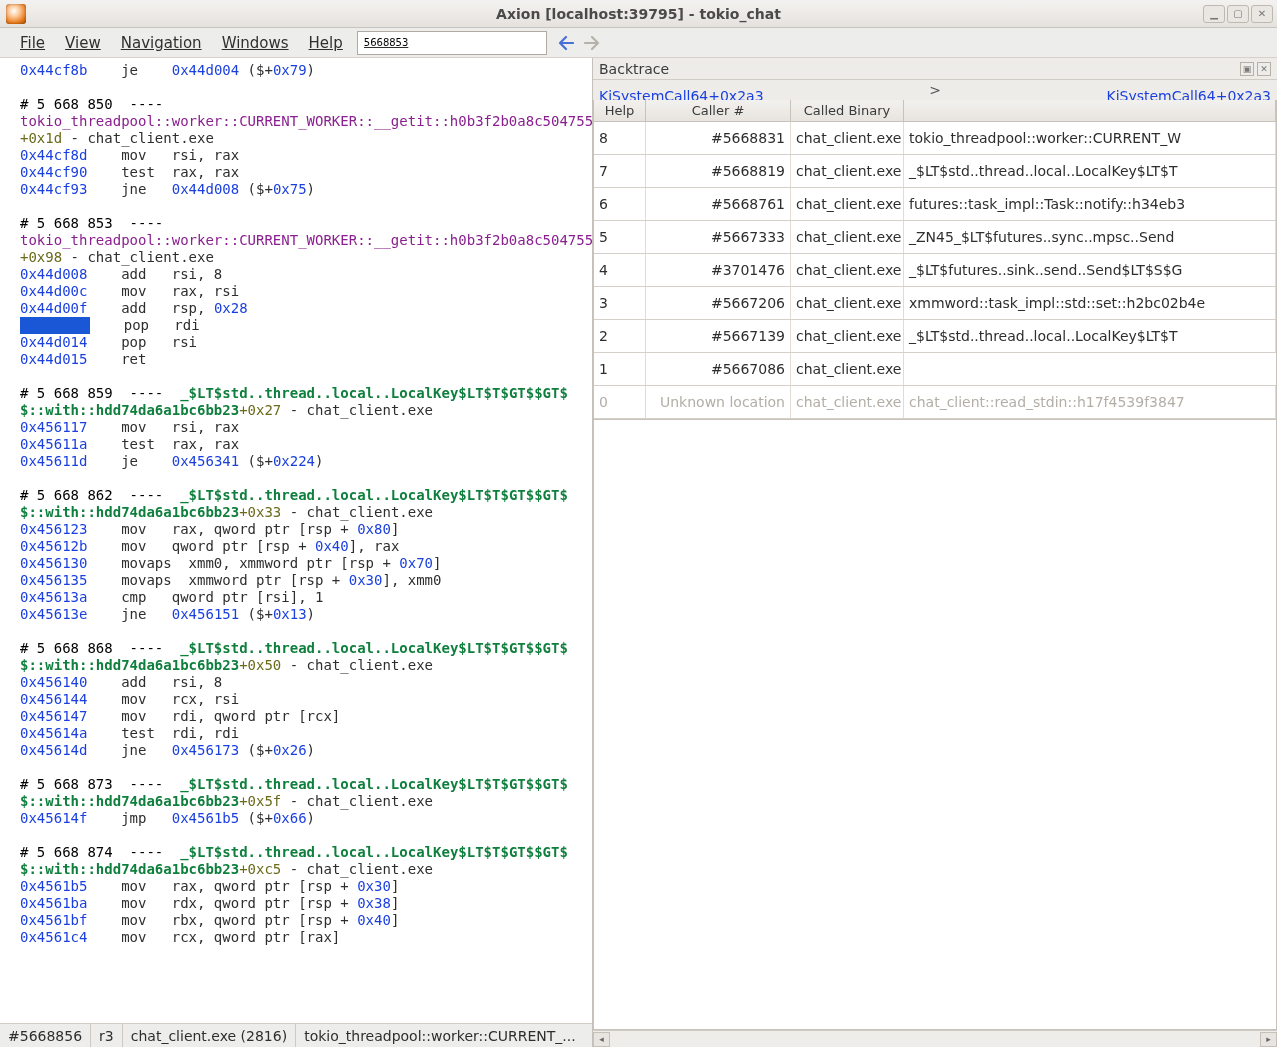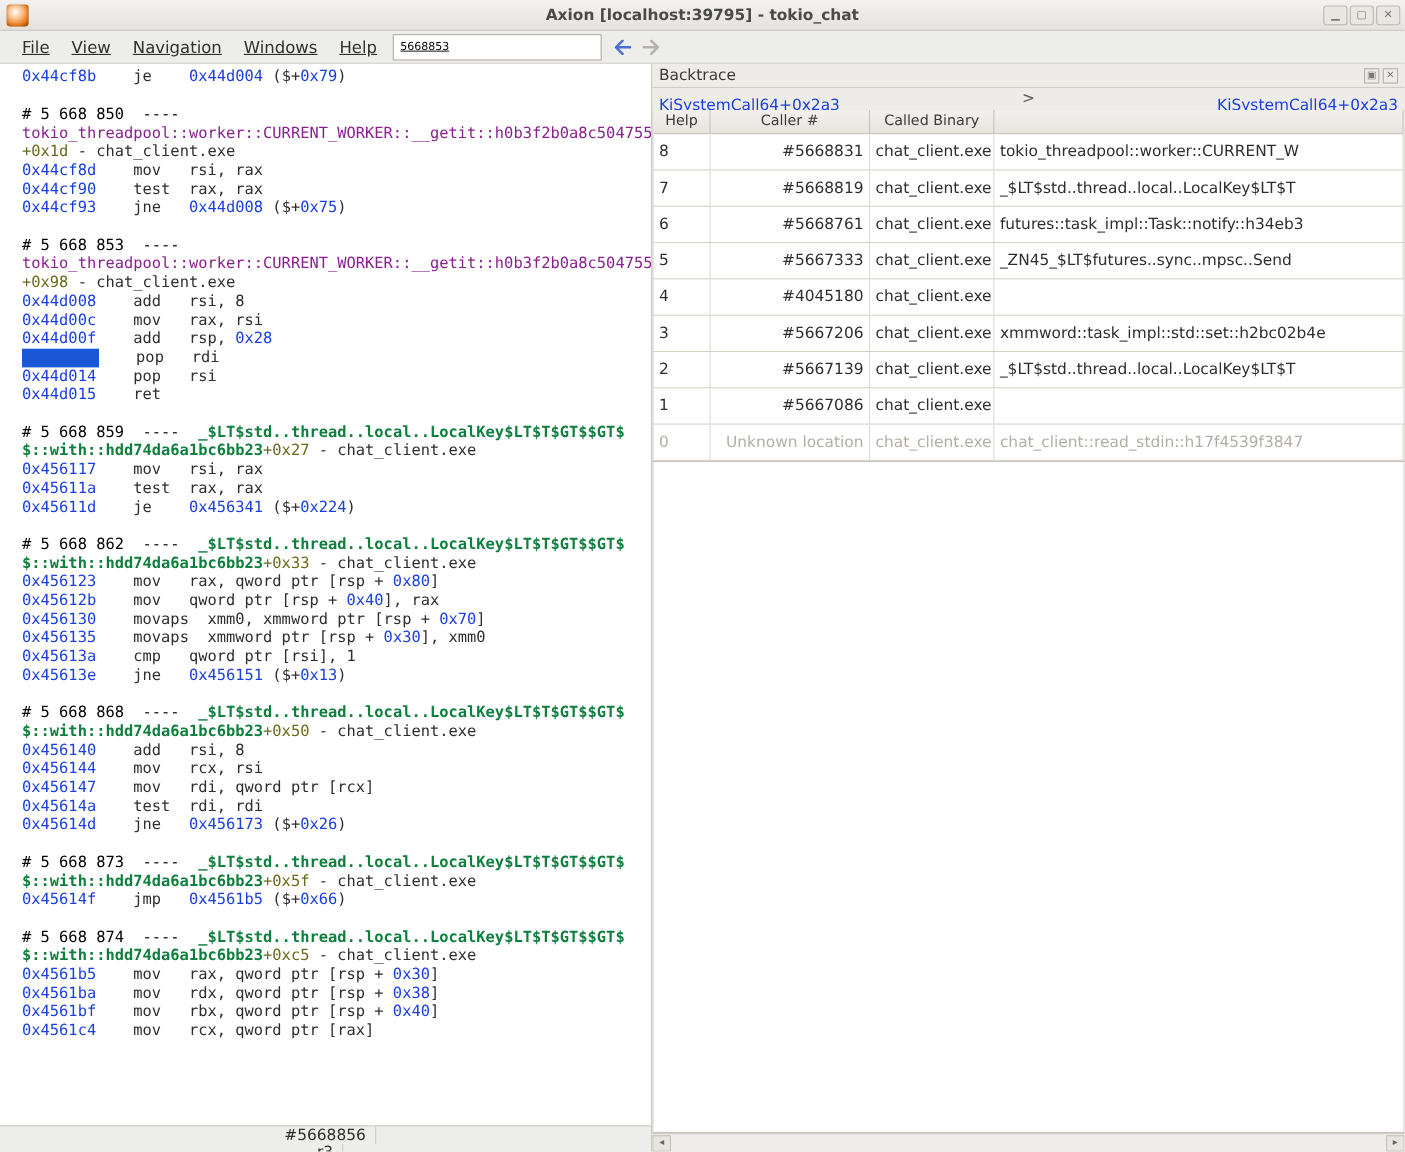--- a/index.html
+++ b/index.html
@@ -38,21 +38,21 @@
 .table .td { border-right:1px solid #e0dcd5; display:flex; align-items:center; padding:0 5px; overflow:hidden; white-space:nowrap; }
 .col-depth { width:52px; }
 .col-caller { width:145px; justify-content:flex-end; text-align:right; }
 .col-bin { width:113px; }
 .col-fn { flex:1; }
 .row.ghost .td { color:#b3aea6; }
 .blank { flex:1; background:#fff; border:1px solid #c7c2bb; border-top:none; }
 .hscroll { height:17px; background:#efede9; border-top:1px solid #cfcac2; display:flex; align-items:center; }
 .hscroll .sbtn { width:17px; height:15px; border:1px solid #c5c0b8; background:#e8e5e0; display:flex; align-items:center; justify-content:center; font-size:9px; color:#666; }
 .hscroll .track { flex:1; }
-.status { height:24px; background:#ededeb; border-top:1px solid #d1ccc4; display:flex; align-items:center; font-size:14px;flex-direction:column; }
+.status { height:24px; background:#ededeb; border-top:1px solid #d1ccc4; display:flex; align-items:center; font-size:14px; }
 .status .seg { padding:0 8px; border-right:1px solid #cfc9c1; height:100%; display:flex; align-items:center; }
 </style>
 </head>
 <body>
 
 <div class="titlebar">
   <div class="icon"></div>
   <div class="title">Axion [localhost:39795] - tokio_chat</div>
   <div class="winbtns">
     <div class="winbtn">▁</div>
@@ -184,22 +184,23 @@
             <div class="td col-fn">futures::task_impl::Task::notify::h34eb3</div>
           </div>
           <div class="row">
             <div class="td col-depth">5</div>
             <div class="td col-caller">#5667333</div>
             <div class="td col-bin">chat_client.exe</div>
             <div class="td col-fn">_ZN45_$LT$futures..sync..mpsc..Send</div>
           </div>
           <div class="row">
             <div class="td col-depth">4</div>
-            <div class="td col-caller">#4045180</div>
-            <div class="td col-bin">chat_client.exe</div>
+            <div class="td col-caller">#3701476</div>
+            <div class="td col-bin">chat_client.exe</div>
+            <div class="td col-fn">_$LT$futures..sink..send..Send$LT$S$G</div>
           </div>
           <div class="row">
             <div class="td col-depth">3</div>
             <div class="td col-caller">#5667206</div>
             <div class="td col-bin">chat_client.exe</div>
             <div class="td col-fn">xmmword::task_impl::std::set::h2bc02b4e</div>
           </div>
           <div class="row">
             <div class="td col-depth">2</div>
             <div class="td col-caller">#5667139</div>

